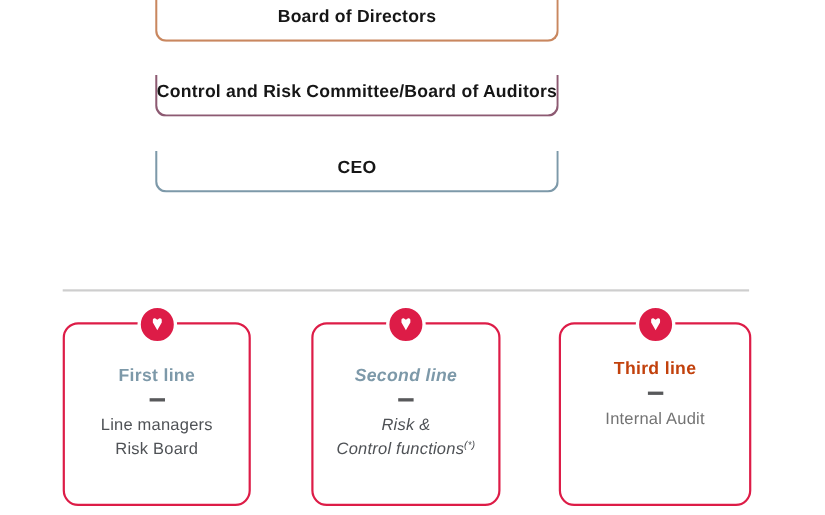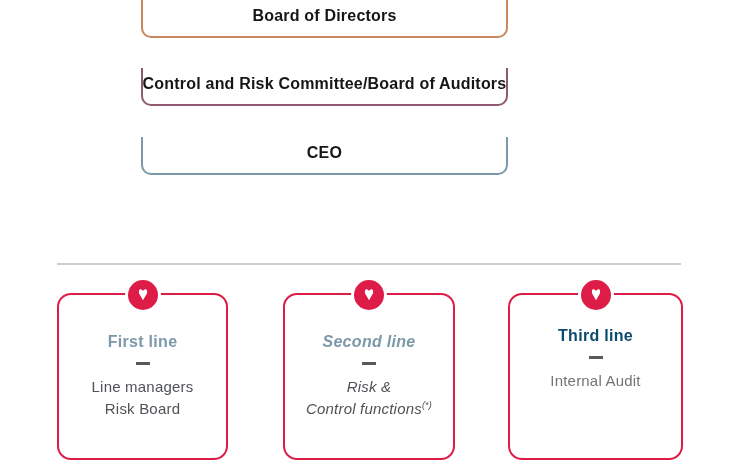--- a/index.html
+++ b/index.html
@@ -89,21 +89,21 @@
       <div><span>Control functions</span><sup>(*)</sup></div>
     </div>
   </div>
 
   <div class="card card3" style="border-color: rgb(221, 28, 71);">
     <div class="badge" style="background: rgb(221, 28, 71);">
       <svg width="18" height="18" viewBox="0 0 24 24">
         <path fill="#ffffff" d="M6.6 6.4 C6.6 4.7 8.4 3.7 9.8 4.7 L12 6.3 L14.2 4.7 C15.6 3.7 17.4 4.7 17.4 6.4 L17.4 9.6 L12 19 L6.6 9.6 Z"></path>
       </svg>
     </div>
-    <div class="card-title" style="color: #0c4a6e; margin-top: 32px;">Third line</div>
+    <div class="card-title" style="color: #c2410c; margin-top: 32px;">Third line</div>
     <div class="card-divider"></div>
     <div class="card-body" style="color: #737373;">
       <div><span>Internal Audit</span></div>
       <div><span></span><sup></sup></div>
     </div>
   </div>
 
 </div>
 
 </body></html>

